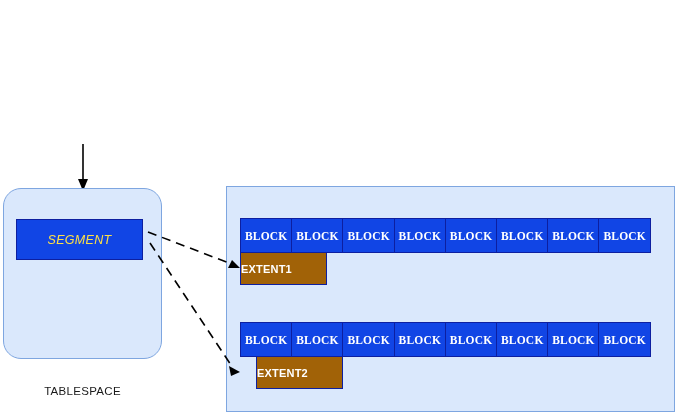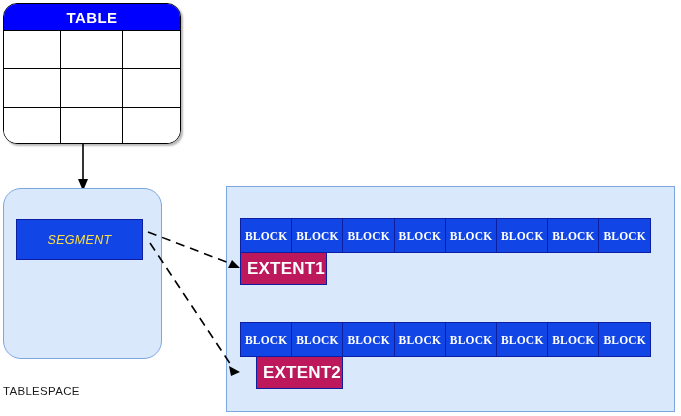--- a/index.html
+++ b/index.html
@@ -85,20 +85,21 @@
     background: #DAE8FC;
     border: 1px solid #7EA6E0;
     border-radius: 18px;
     box-sizing: border-box;
   }
   #tablespace-label {
     position: absolute;
     left: 3px;
     top: 385px;
     width: 159px;
+    text-align: center;
     font-size: 11.5px;
     color: #1a1a1a;
     letter-spacing: 0.3px;
   }
   #segment-box {
     position: absolute;
     left: 16px;
     top: 219px;
     width: 127px;
     height: 41px;
@@ -150,62 +151,47 @@
     justify-content: center;
     letter-spacing: 0.2px;
   }
   .block + .block { margin-left: -1.3px; }
 
   .extent-box {
     position: absolute;
     left: 240px;
     width: 87px;
     height: 33px;
-    background: #be185d;
+    background: #a16207;
     border: 1.3px solid #0d1fa0;
     box-sizing: border-box;
     color: #ffffff;
-    font-size: 17px;
+    font-size: 11px;
     font-weight: bold;
     display: flex;
     align-items: center;
-    padding-left: 6px;
     letter-spacing: 0.2px;
   }
   #extent-1 { top: 252px; }
   #extent-2 { top: 356px; margin-left: 16px; }
 
   #dashed-links {
     position: absolute;
     left: 0;
     top: 0;
     width: 681px;
     height: 416px;
     pointer-events: none;
   }
 </style>
 </head>
 <body>
 
 <div id="canvas">
 
-  <div id="table-box">
-    <div id="table-header">TABLE</div>
-    <div id="table-grid">
-      <div class="tcell"></div>
-      <div class="tcell"></div>
-      <div class="tcell lastcol"></div>
-      <div class="tcell"></div>
-      <div class="tcell"></div>
-      <div class="tcell lastcol"></div>
-      <div class="tcell lastrow"></div>
-      <div class="tcell lastrow"></div>
-      <div class="tcell lastrow lastcol"></div>
-    </div>
-  </div>
 
   <svg id="arrow-table-segment" viewBox="0 0 14 48">
     <line x1="7" y1="0" x2="7" y2="38" stroke="#000000" stroke-width="1.6"></line>
     <polygon points="7,47 2,35 12,35" fill="#000000"></polygon>
   </svg>
 
   <div id="tablespace-box"></div>
   <div id="segment-box">SEGMENT</div>
   <div id="tablespace-label">TABLESPACE</div>
 

